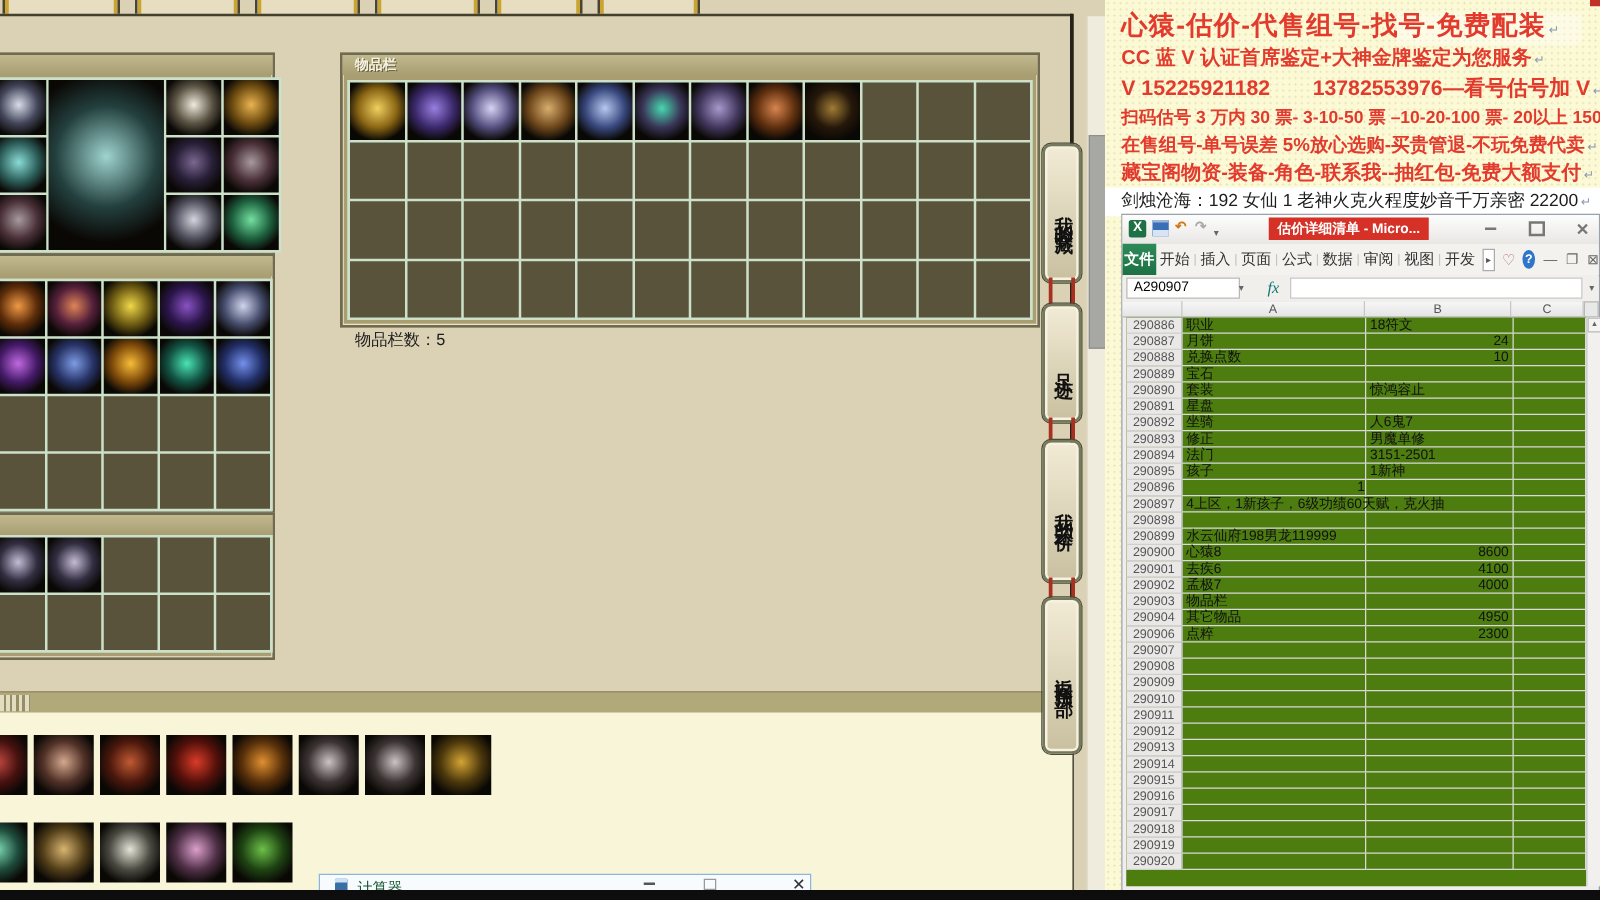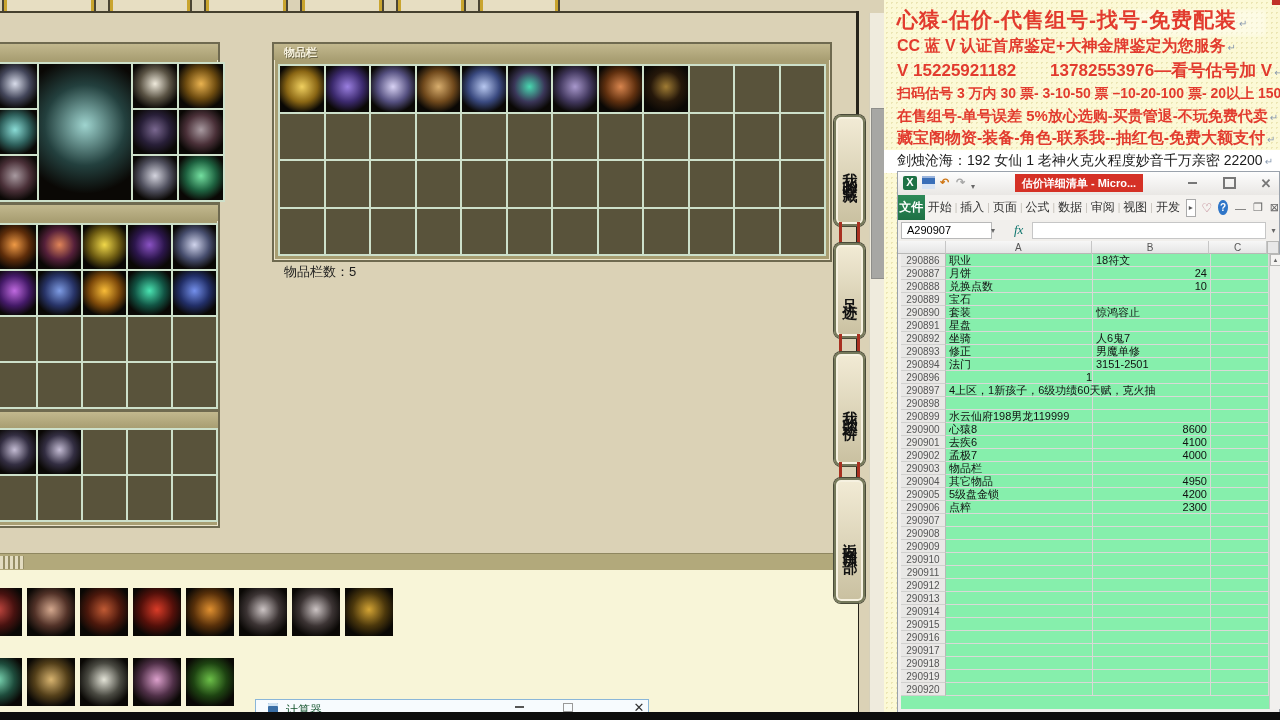--- a/index.html
+++ b/index.html
@@ -109,21 +109,21 @@
   #xfield{position:absolute;left:134px;top:2px;width:232px;height:15px;background:#fff;border:1px solid #c6c6c6;}
   #xf-dd{position:absolute;left:370px;top:2px;width:11px;height:17px;color:#666;font-size:8px;text-align:center;line-height:17px;}
 
   #xcolhead{left:0;top:69px;width:100%;height:13px;background:linear-gradient(#f7f7f7,#e3e3e3);
             display:flex;font-size:10px;color:#555;}
   .chcell{border-right:1px solid #c6c6c6;border-bottom:1px solid #b8b8b6;text-align:center;line-height:13px;box-sizing:border-box;}
   #xch-corner{width:48px;}
   #xch-a{width:147px;}#xch-b{width:118px;}#xch-c{width:58px;}
   #xch-split{width:12px;background:#e8e8e8;border:1px solid #b8b8b6;box-sizing:border-box;}
 
-  #xrows{left:3px;top:82px;width:368px;height:455px;background:#86efac;overflow:hidden;}
+  #xrows{left:3px;top:82px;width:368px;height:455px;background:#4d7c0f;overflow:hidden;}
   .xrow{display:flex;height:13px;}
   .xrh{width:45px;background:#e9e8e6;border-right:1px solid #b8b8b6;border-bottom:1px solid #d0d0ce;
        font-size:10px;color:#555;text-align:center;line-height:13px;box-sizing:border-box;flex:none;}
   .xcell{border-right:1px solid #d9d9d7;border-bottom:1px solid #d9d9d7;box-sizing:border-box;
          font-size:11px;line-height:12px;color:#111;display:flex;align-items:center;overflow:visible;flex:none;}
   .xa{width:147px;padding-left:3px;}
   .xb{width:118px;padding:0 3px;}
   .xc{width:58px;}
   .xcell span{white-space:nowrap;position:relative;z-index:2;}
   .xcell.num{justify-content:flex-end;}
@@ -450,20 +450,30 @@
           <div class="xrh">290894</div>
           <div class="xcell xa">
             <span>法门</span>
           </div>
           <div class="xcell xb">
             <span>3151-2501</span>
           </div>
           <div class="xcell xc"></div>
         </div>
         <div class="xrow">
+          <div class="xrh">290895</div>
+          <div class="xcell xa">
+            <span>孩子</span>
+          </div>
+          <div class="xcell xb">
+            <span>1新神</span>
+          </div>
+          <div class="xcell xc"></div>
+        </div>
+        <div class="xrow">
           <div class="xrh">290896</div>
           <div class="xcell xa num">
             <span>1</span>
           </div>
           <div class="xcell xb"></div>
           <div class="xcell xc"></div>
         </div>
         <div class="xrow">
           <div class="xrh">290897</div>
           <div class="xcell xa">
@@ -524,30 +534,20 @@
           <div class="xcell xb"></div>
           <div class="xcell xc"></div>
         </div>
         <div class="xrow">
           <div class="xrh">290904</div>
           <div class="xcell xa">
             <span>其它物品</span>
           </div>
           <div class="xcell xb num">
             <span>4950</span>
-          </div>
-          <div class="xcell xc"></div>
-        </div>
-        <div class="xrow">
-          <div class="xrh">290905</div>
-          <div class="xcell xa">
-            <span>5级盘金锁</span>
-          </div>
-          <div class="xcell xb num">
-            <span>4200</span>
           </div>
           <div class="xcell xc"></div>
         </div>
         <div class="xrow">
           <div class="xrh">290906</div>
           <div class="xcell xa">
             <span>点粹</span>
           </div>
           <div class="xcell xb num">
             <span>2300</span>

